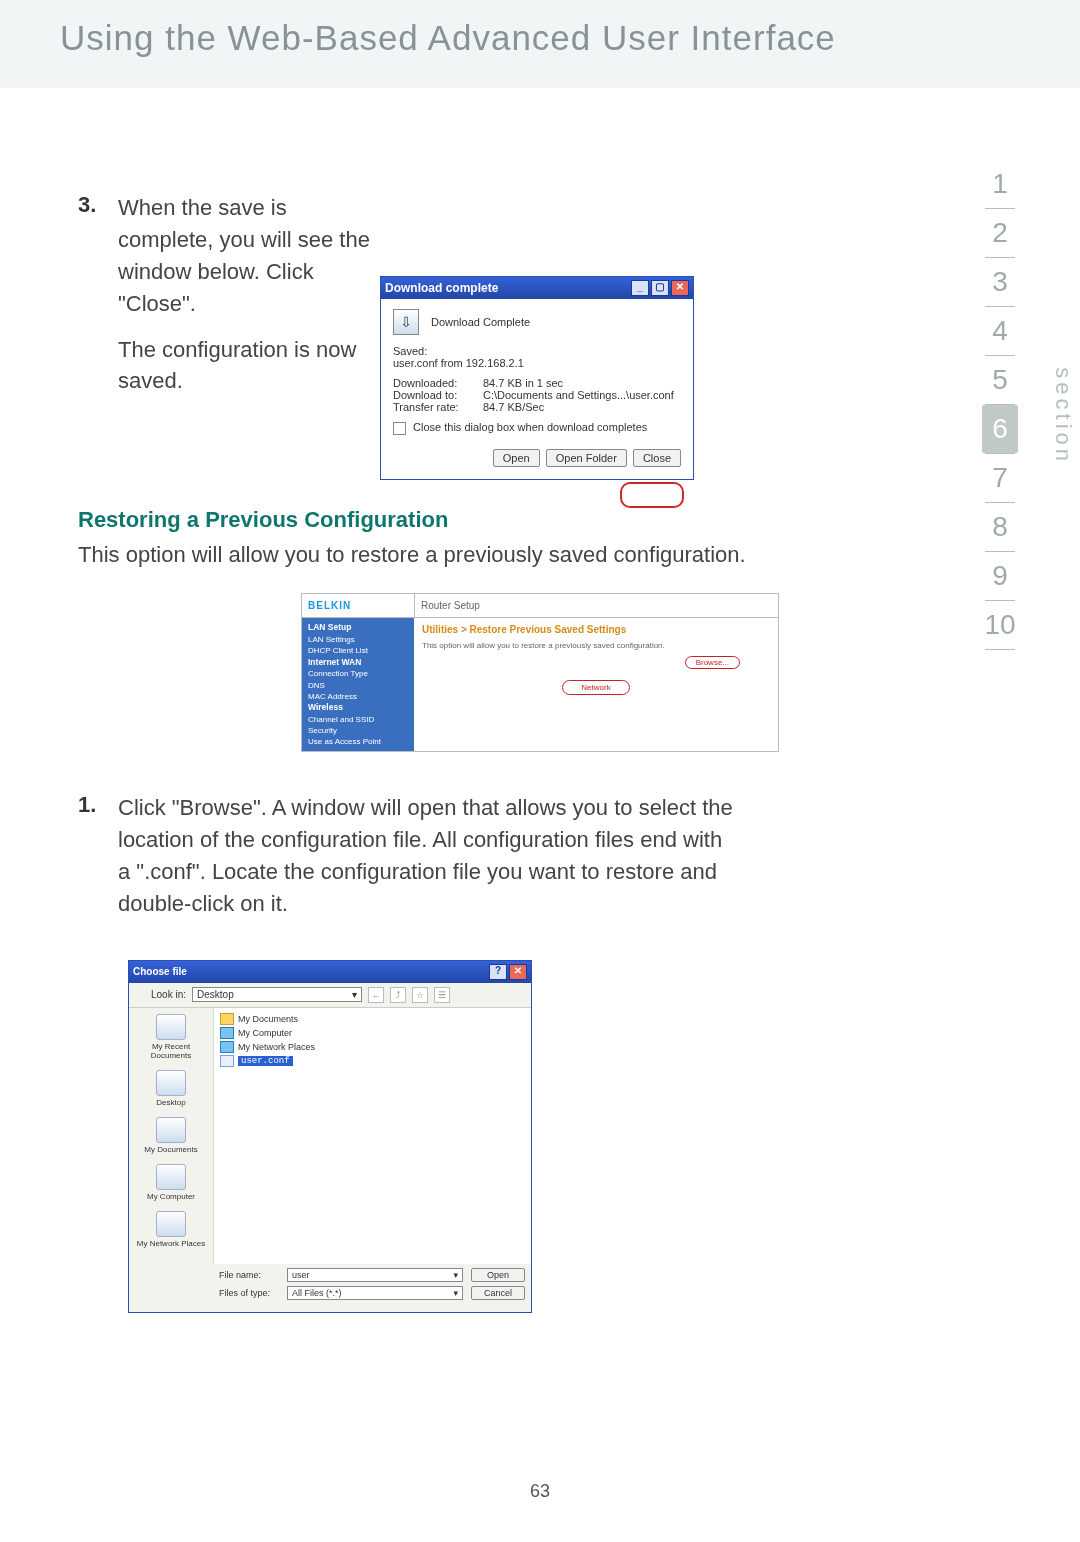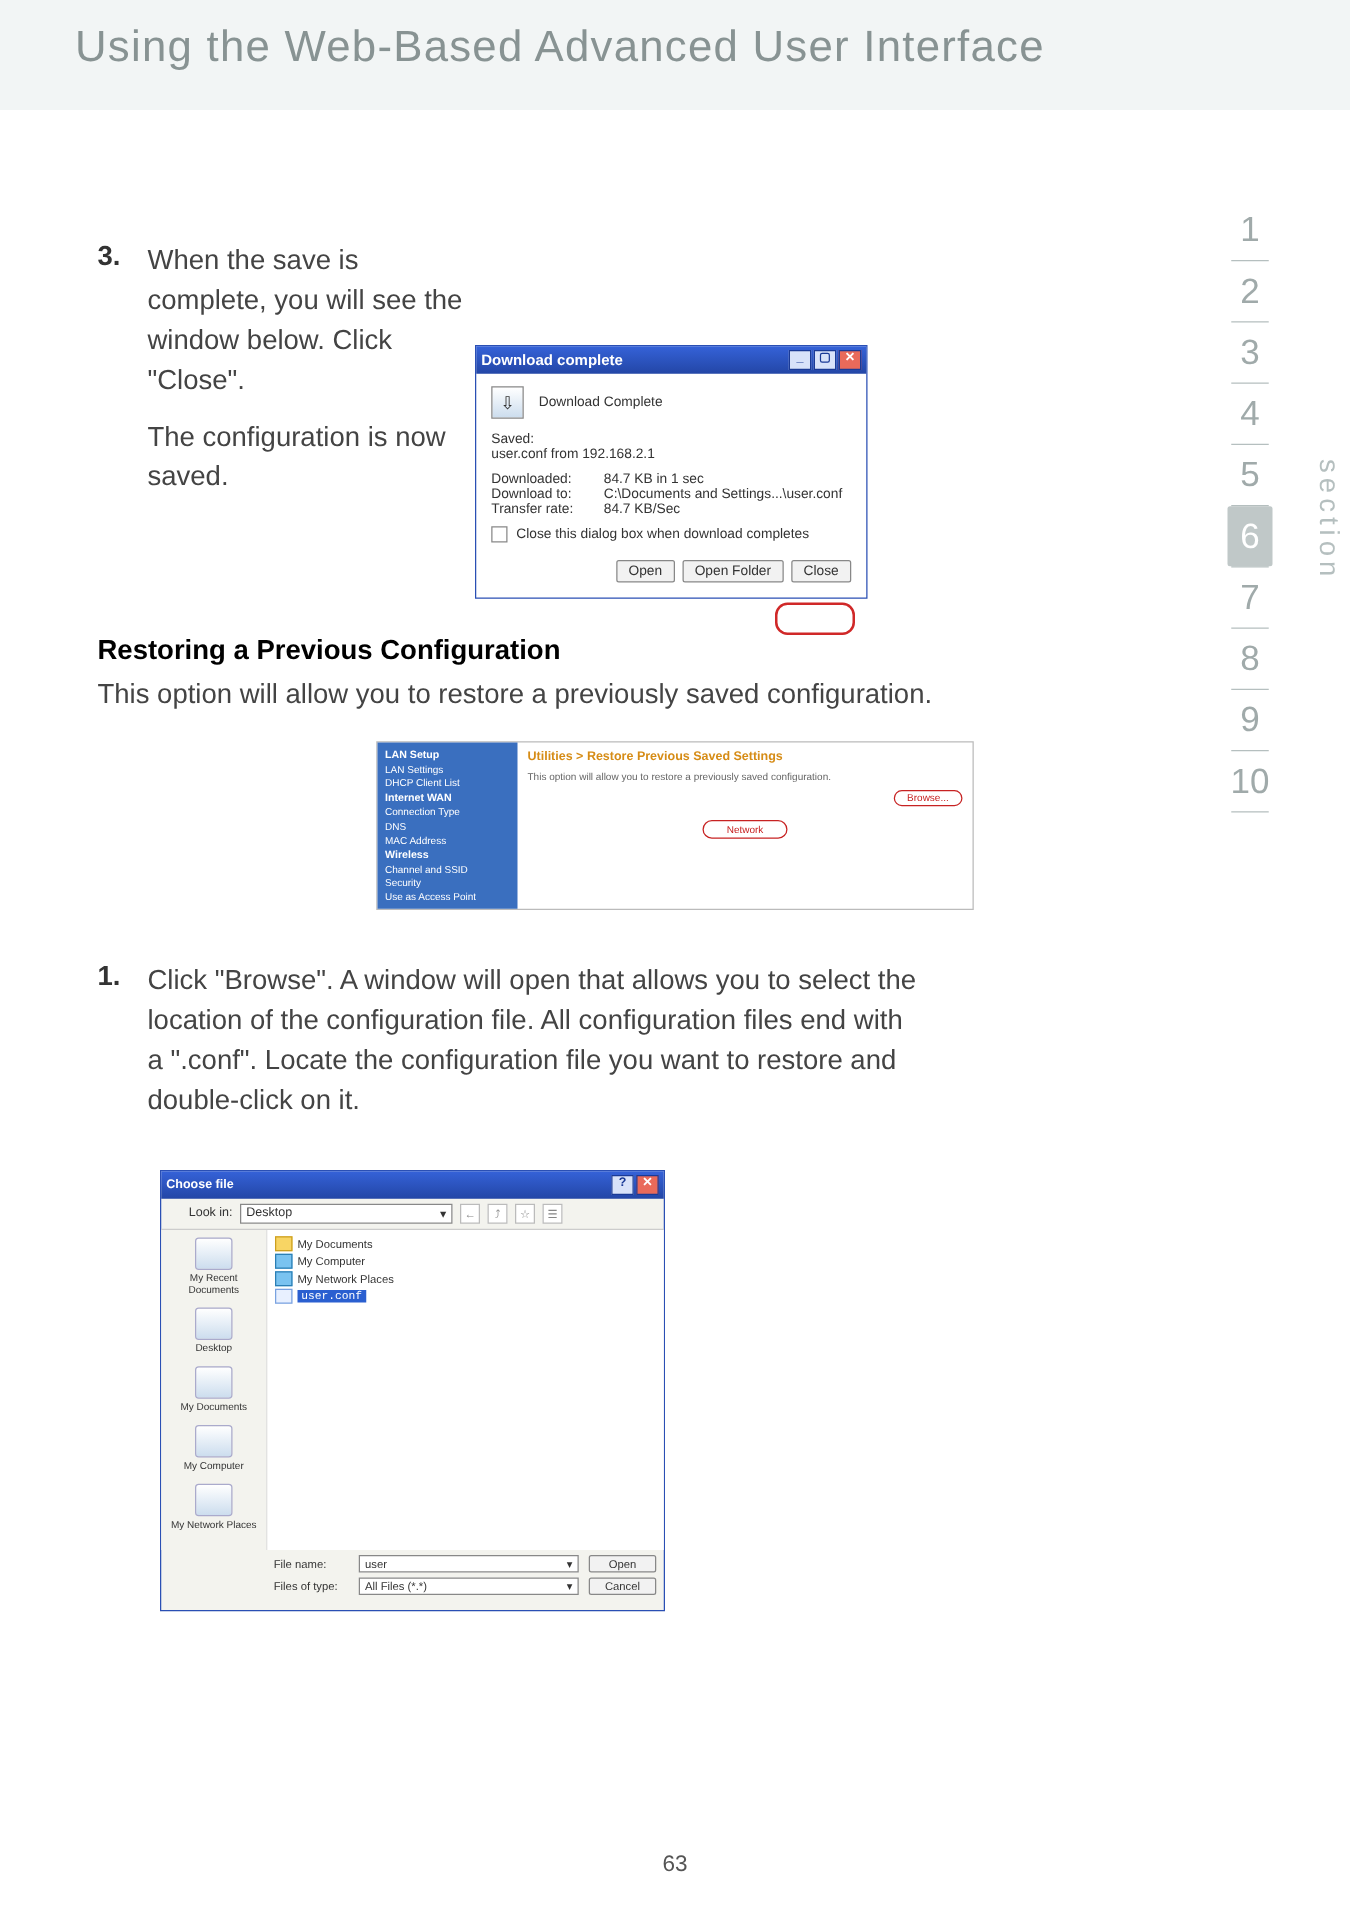--- a/index.html
+++ b/index.html
@@ -180,21 +180,21 @@
     top: 390px;
     width: 60px;
     height: 22px;
     border: 2px solid #d02828;
     border-radius: 10px;
     pointer-events: none;
   }
   .subhead {
     font-weight: bold;
     font-size: 22px;
-    color: #000000;
+    color: #0f766e;
     margin: 110px 0 6px 0;
   }
   .body-text {
     font-size: 22px;
     color: #444;
     line-height: 1.45;
   }
   .router-panel {
     width: 476px;
     margin: 22px auto 40px auto;
@@ -256,20 +256,21 @@
     border-radius: 3px;
     background: #f5f5f5;
     margin-top: 6px;
   }
   .router-main .browse-btn {
     float: right;
     border: 1.5px solid #c72222;
     border-radius: 8px;
     color: #c72222;
     background: #fff;
+    margin-right: 30px;
     text-align: right;
   }
   .router-main .restore-row {
     text-align: center;
     margin-top: 24px;
   }
   .router-main .restore-btn {
     border: 1.5px solid #c72222;
     border-radius: 10px;
     color: #c72222;
@@ -514,20 +515,24 @@
           <span class="btn-small">Close</span>
         </div>
       </div>
     </div>
     <div class="close-hl"></div>
 
     <div class="subhead">Restoring a Previous Configuration</div>
     <div class="body-text">This option will allow you to restore a previously saved configuration.</div>
 
     <div class="router-panel">
+      <div class="router-head">
+        <div class="brand">BELKIN</div>
+        <div class="htxt">Router Setup</div>
+      </div>
       <div class="router-body">
         <div class="router-nav">
           <div class="nav-h">LAN Setup</div>
           <div>LAN Settings</div>
           <div>DHCP Client List</div>
           <div class="nav-h">Internet WAN</div>
           <div>Connection Type</div>
           <div>DNS</div>
           <div>MAC Address</div>
           <div class="nav-h">Wireless</div>

